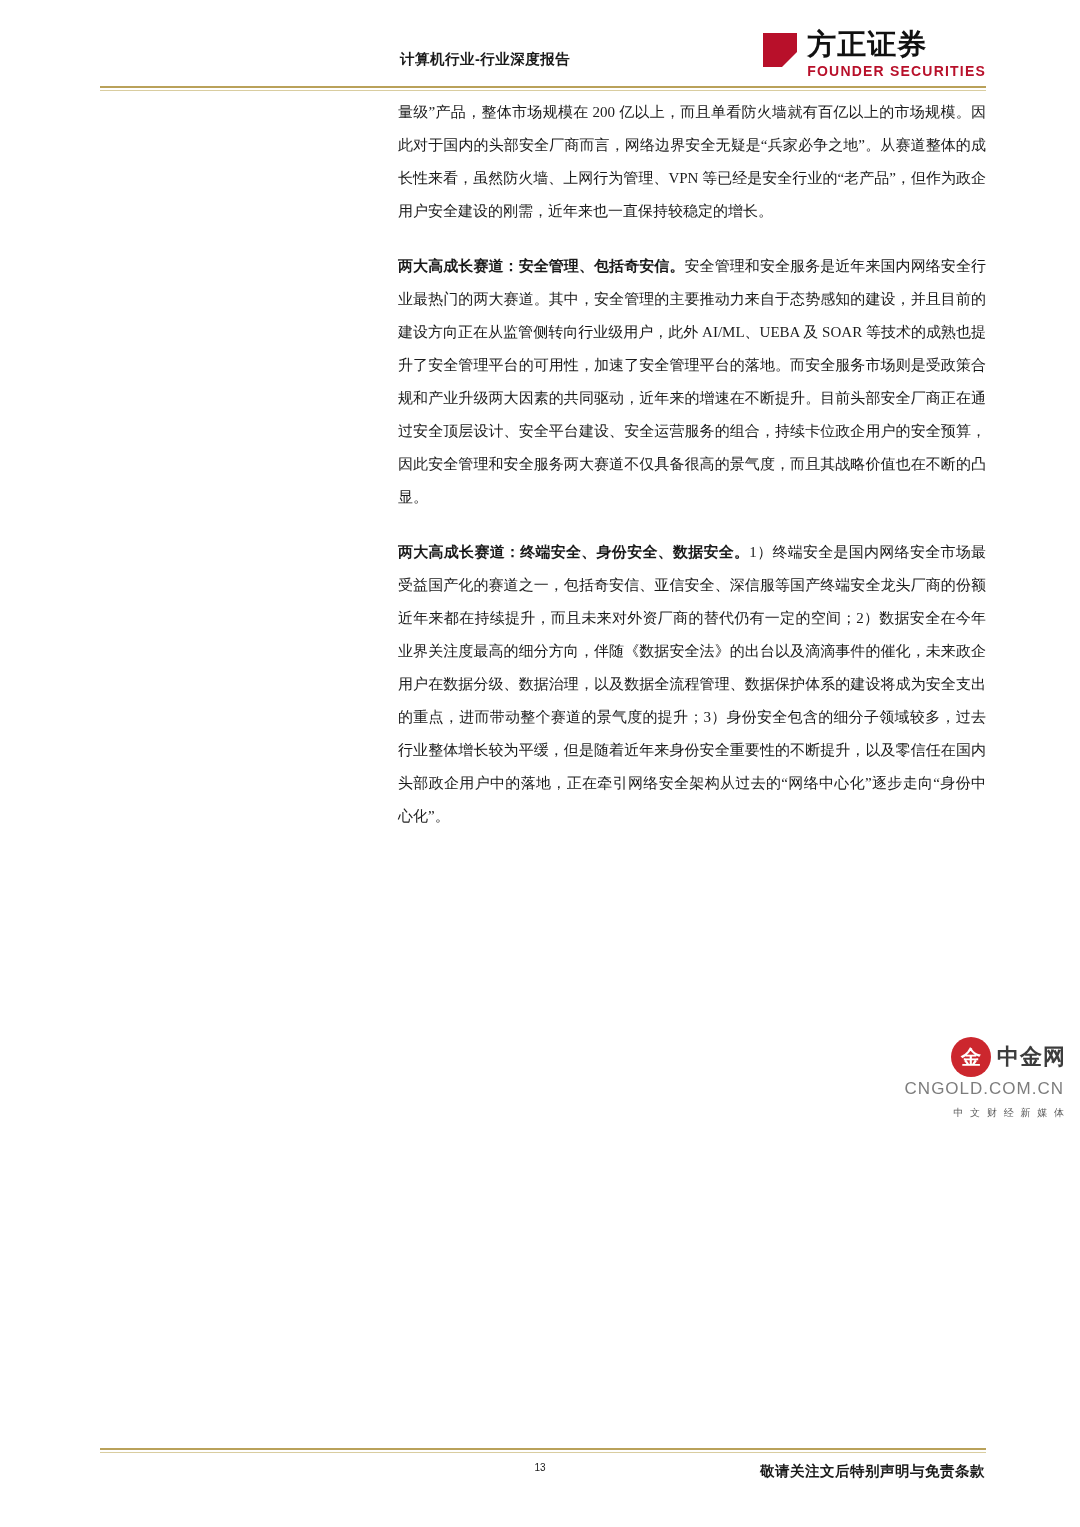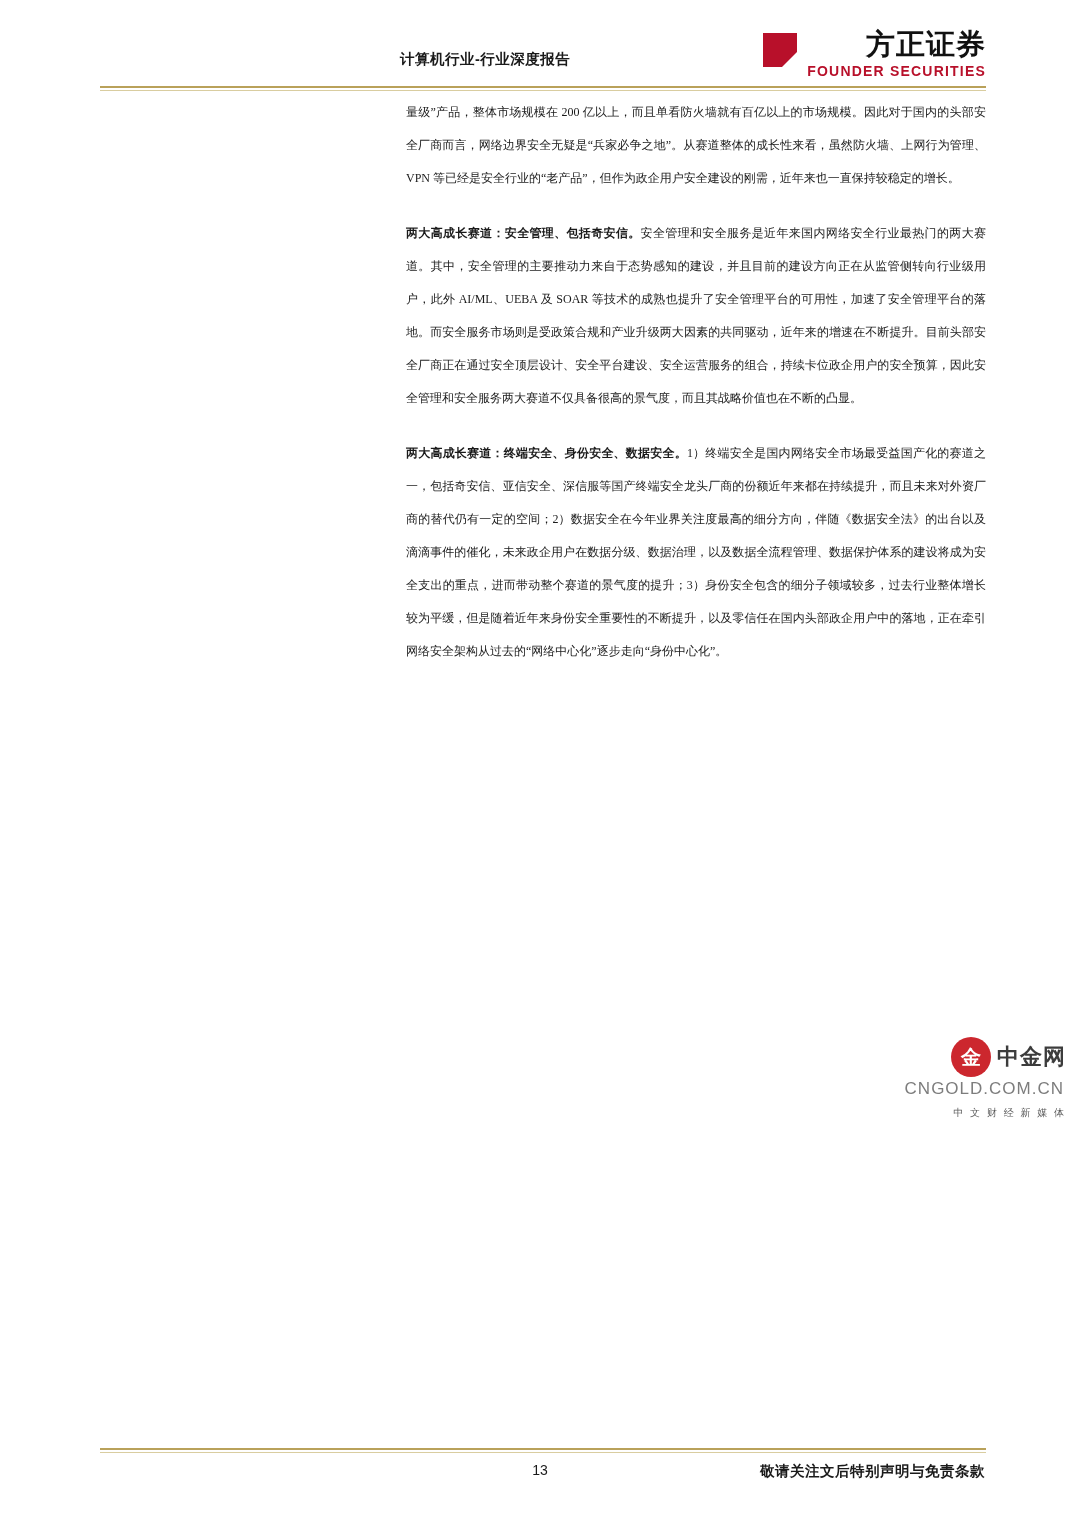--- a/index.html
+++ b/index.html
@@ -68,21 +68,20 @@
     border-left: 17px solid transparent;
     border-bottom: 17px solid #ffffff;
   }
   .logo-text-cn {
     font-family: "Liberation Sans", sans-serif;
     font-size: 29px;
     font-weight: bold;
     color: #111;
     line-height: 1;
     letter-spacing: 1px;
-    text-align: right;
   }
   .logo-text-en {
     font-family: "Liberation Sans", sans-serif;
     font-size: 14px;
     font-weight: bold;
     color: #b8102a;
     letter-spacing: 1.2px;
     margin-top: 4px;
     text-align: left;
   }
@@ -105,26 +104,26 @@
 
   
   .content {
     position: absolute;
     left: 398px;
     top: 96px;
     width: 588px;
   }
   .para {
     font-family: "Liberation Serif", "DejaVu Serif", serif;
-    font-size: 12px;
+    font-size: 15px;
     line-height: 33px;
     color: #1a1a1a;
     text-align: justify;
     text-justify: inter-ideograph;
-    margin: 0 0 17px 8px;
+    margin: 0 0 17px 0;
     text-indent: 0;
   }
   .para.gap {
     margin-top: 22px;
   }
   .lead {
     font-weight: bold;
   }
 
   
@@ -144,21 +143,21 @@
     height: 1px;
     background: #d9cda0;
   }
   .page-number {
     position: absolute;
     left: 0;
     top: 1462px;
     width: 1080px;
     text-align: center;
     font-family: "Liberation Sans", sans-serif;
-    font-size: 14px;
+    font-size: 10px;
     color: #1a1a1a;
   }
   .footer-note {
     position: absolute;
     right: 95px;
     top: 1462px;
     font-family: "Liberation Sans", sans-serif;
     font-size: 14.5px;
     font-weight: bold;
     color: #1a1a1a;

